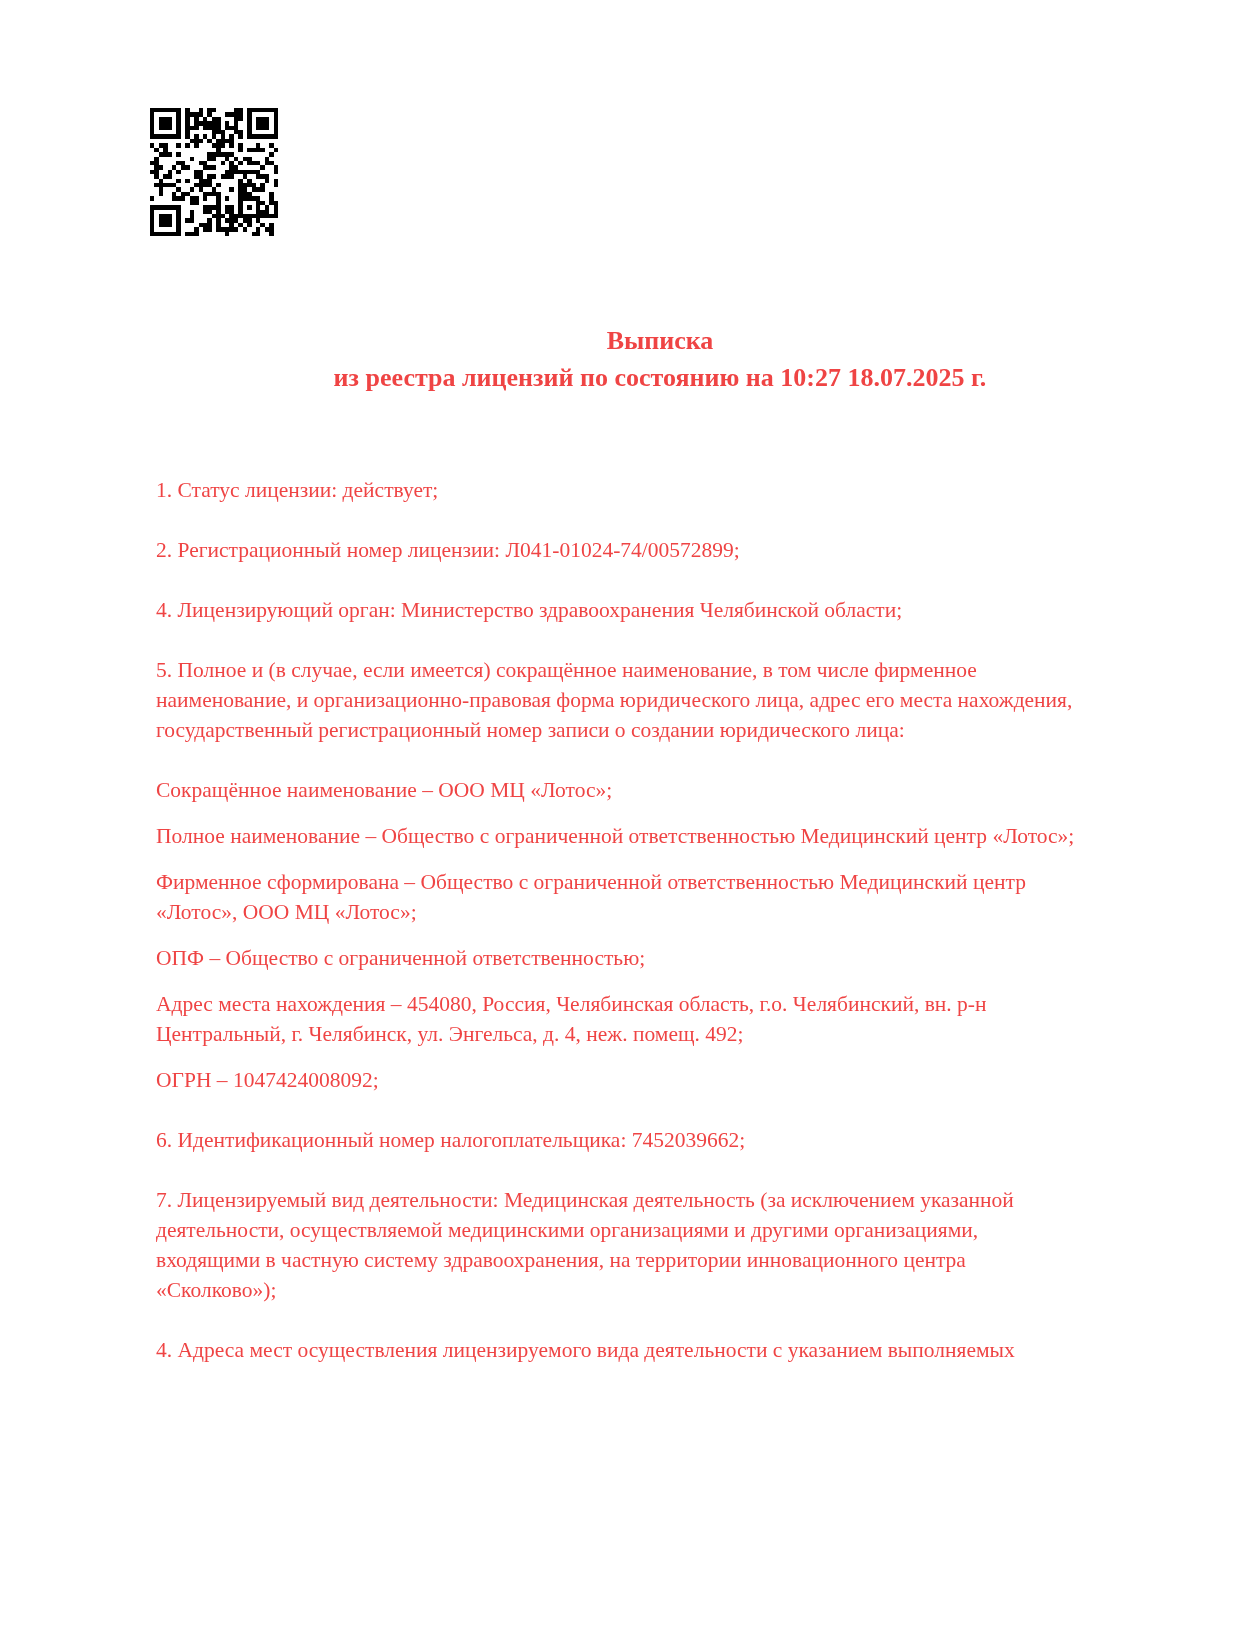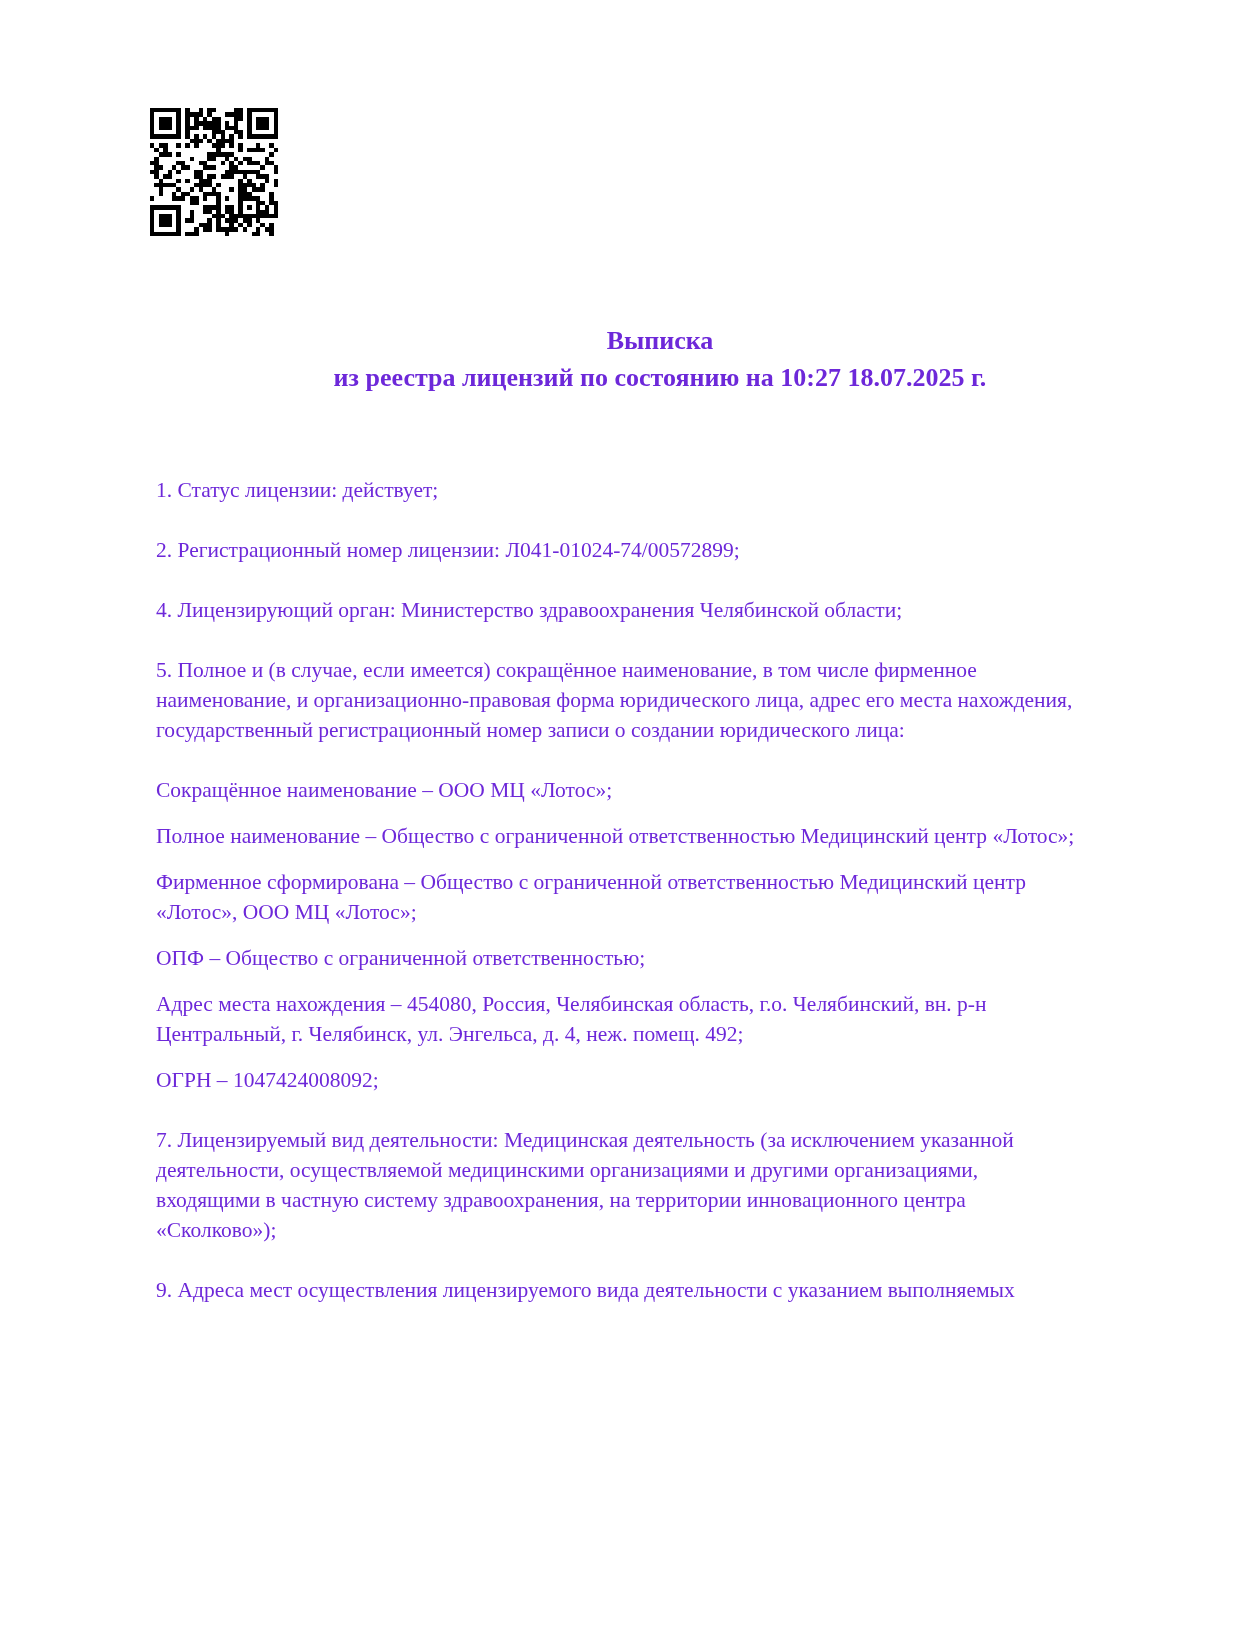--- a/index.html
+++ b/index.html
@@ -5,21 +5,21 @@
   html, body {
     margin: 0;
     padding: 0;
     background: #ffffff;
   }
   .page {
     position: relative;
     width: 1240px;
     height: 1650px;
     background: #ffffff;
-    color: #6d28d9;
+    color: #ef4444;
     font-family: "Liberation Serif", "DejaVu Serif", serif;
     box-sizing: border-box;
     padding-top: 322px;
     overflow: hidden;
   }
   .qr {
     position: absolute;
     left: 150px;
     top: 108px;
     width: 128px;
@@ -488,20 +488,23 @@
         </div>
         <div class="para">
           <div class="para-line">Сокращённое наименование – ООО МЦ «Лотос»;</div>
           <div class="para-line">Полное наименование – Общество с ограниченной ответственностью Медицинский центр «Лотос»;</div>
           <div class="para-line">Фирменное сформирована – Общество с ограниченной ответственностью Медицинский центр «Лотос», ООО МЦ «Лотос»;</div>
           <div class="para-line">ОПФ – Общество с ограниченной ответственностью;</div>
           <div class="para-line">Адрес места нахождения – 454080, Россия, Челябинская область, г.о. Челябинский, вн. р-н Центральный, г. Челябинск, ул. Энгельса, д. 4, неж. помещ. 492;</div>
           <div class="para-line">ОГРН – 1047424008092;</div>
         </div>
         <div class="para">
+          <div class="para-line">6. Идентификационный номер налогоплательщика: 7452039662;</div>
+        </div>
+        <div class="para">
           <div class="para-line">7. Лицензируемый вид деятельности: Медицинская деятельность (за исключением указанной деятельности, осуществляемой медицинскими организациями и другими организациями, входящими в частную систему здравоохранения, на территории инновационного центра «Сколково»);</div>
         </div>
         <div class="para">
-          <div class="para-line">9. Адреса мест осуществления лицензируемого вида деятельности с указанием выполняемых</div>
+          <div class="para-line">4. Адреса мест осуществления лицензируемого вида деятельности с указанием выполняемых</div>
         </div>
       </div>
   </div>
 </div>
 
 </body></html>

